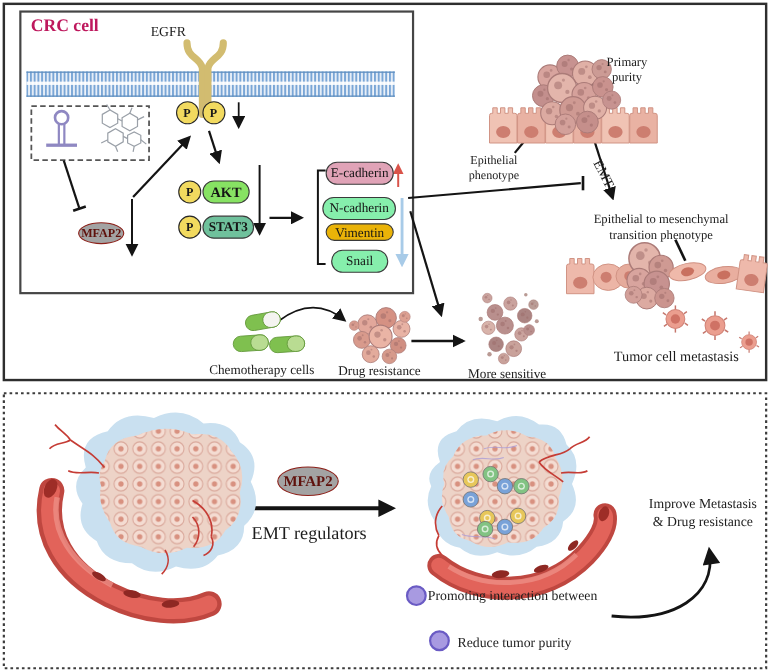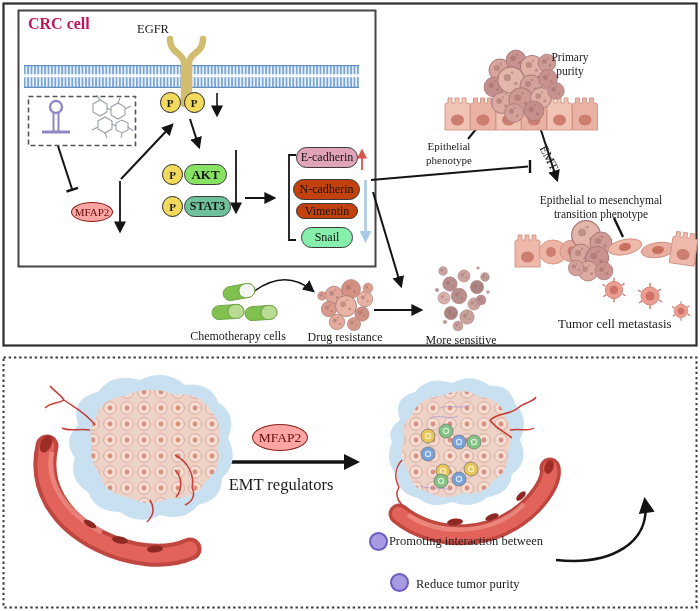--- a/index.html
+++ b/index.html
@@ -9,22 +9,22 @@
   .lbl { position:absolute; color:#1c1c1c; line-height:1.25; font-size:12px; }
   .center { text-align:center; }
   .nowrap { white-space:nowrap; }
   .pbadge { position:absolute; width:21px; height:21px; border-radius:50%;
             background:#f2da5f; border:1.6px solid #262626; box-sizing:border-box;
             display:flex; align-items:center; justify-content:center;
             font-weight:bold; font-size:11px; color:#1a1a1a; }
   .protein { position:absolute; border-radius:11px; border:1.4px solid #3a3a3a;
              box-sizing:border-box; display:flex; align-items:center; justify-content:center;
              font-size:12px; color:#151515; }
-  .mfap2 { position:absolute; border-radius:50%; background:#fca5a5;
-           border:1.5px solid #8c2019; color:#5f110c; font-weight:normal;
+  .mfap2 { position:absolute; border-radius:50%; background:#a3a3a3;
+           border:1.5px solid #8c2019; color:#5f110c; font-weight:bold;
            box-sizing:border-box; display:flex; align-items:center; justify-content:center; }
   .bullet { position:absolute; width:19px; height:19px; border-radius:50%;
             background:#a89ae1; border:2px solid #6a5bc4; box-sizing:border-box; }
   .title { font-weight:bold; color:#be185d; font-size:16px; }
 </style>
 </head>
 <body>
 
 <div class="canvas">
 
@@ -301,37 +301,41 @@
 <div class="pbadge" style="left:183.5px; top:92px;">P</div>
 <div class="pbadge" style="left:162px; top:164px;">P</div>
 <div class="pbadge" style="left:162px; top:196px;">P</div>
 
 <div class="protein" style="left:184px; top:164px; width:43px; height:21px; background:#87e263; font-weight:bold; font-size:13px;">AKT</div>
 <div class="protein" style="left:184px; top:196px; width:47px; height:21px; background:#6fc19c; font-weight:bold;">STAT3</div>
 
 <div class="mfap2" style="left:71px; top:202px; width:42px; height:20px; font-size:11px;">MFAP2</div>
 
 <div class="protein" style="left:296px; top:147px; width:62px; height:21px; background:#e0a3b7;">E-cadherin</div>
-<div class="protein" style="left:293px; top:179px; width:67px; height:21px; background:#c2410c;">N-cadherin</div>
-<div class="protein" style="left:296px; top:203px; width:62px; height:16px; background:#c2410c;">Vimentin</div>
+<div class="protein" style="left:293px; top:179px; width:67px; height:21px; background:#86efac;">N-cadherin</div>
+<div class="protein" style="left:296px; top:203px; width:62px; height:16px; background:#eab308;">Vimentin</div>
 <div class="protein" style="left:301px; top:227px; width:52px; height:21px; background:#86efac;">Snail</div>
 
 <div class="lbl center" style="left:542px; top:50px; width:56px; font-size:11.5px;">Primary purity</div>
 <div class="lbl center" style="left:421px; top:140px; width:56px; font-size:11px;">Epithelial phenotype</div>
 <div class="lbl nowrap" style="left:549px; top:143px; font-size:12.5px; transform:rotate(63deg); transform-origin:0 0;">EMT</div>
 <div class="lbl center" style="left:539px; top:193px; width:124px; font-size:11.5px;">Epithelial to mesenchymal transition phenotype</div>
 <div class="lbl center nowrap" style="left:558px; top:316px; width:110px; font-size:13px;">Tumor cell metastasis</div>
 
 <div class="lbl center nowrap" style="left:185px; top:329px; width:106px;">Chemotherapy cells</div>
 <div class="lbl center nowrap" style="left:304px; top:330px; width:82px;">Drug resistance</div>
 <div class="lbl center nowrap" style="left:424px; top:333px; width:74px;">More sensitive</div>
 
 <div class="mfap2" style="left:252px; top:424px; width:56px; height:27px; font-size:13.5px;">MFAP2</div>
 <div class="lbl center nowrap" style="left:225px; top:475px; width:112px; font-size:16.5px;">EMT regulators</div>
 
+<div class="lbl center" style="left:586px; top:451px; width:106px; font-size:12.5px;">
+  <div>Improve Metastasis</div>
+  <div>&amp; Drug resistance</div>
+</div>
 
 <div class="bullet" style="left:369px; top:532px;"></div>
 <div class="lbl center" style="left:380px; top:534px; width:172px; font-size:12.5px;">
   <div class="nowrap">Promoting interaction between</div>
 </div>
 <div class="bullet" style="left:390px; top:573px;"></div>
 <div class="lbl nowrap" style="left:416px; top:577px; font-size:12.5px;">Reduce tumor purity</div>
 
 </div>
 

